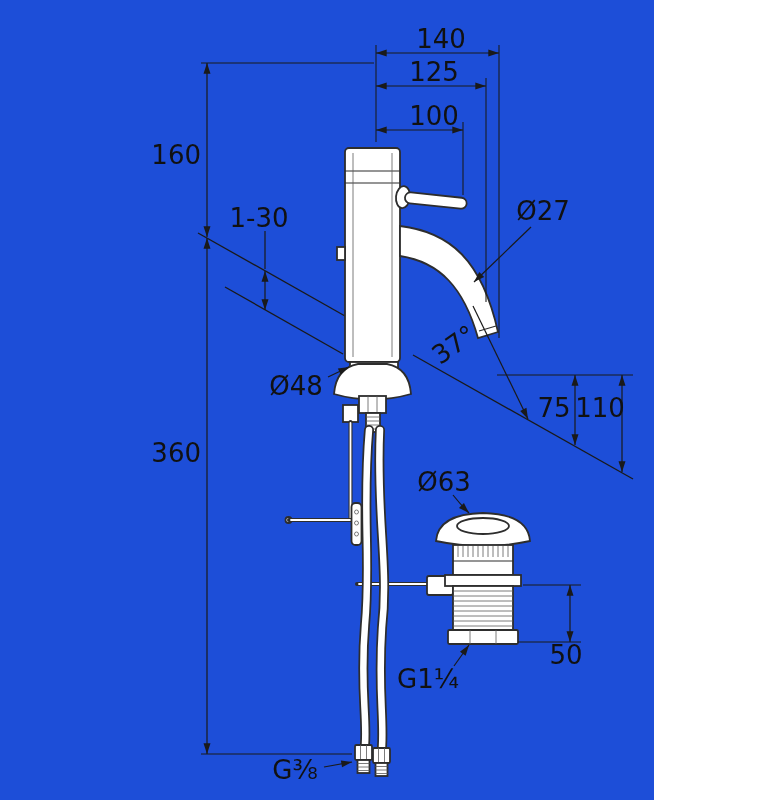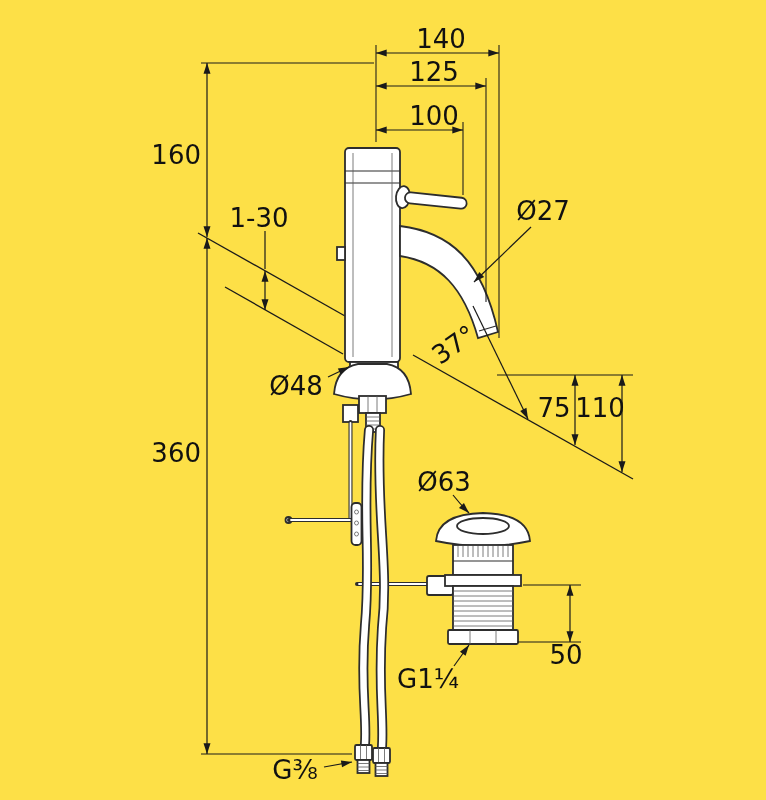--- a/index.html
+++ b/index.html
@@ -1,16 +1,16 @@
 <!DOCTYPE html>
 <html><head>
 <meta charset="utf-8">
 <style>
   html,body{margin:0;padding:0;background:#ffffff;width:766px;height:800px;overflow:hidden;}
-  .stage{position:relative;width:766px;height:800px;background:#fde047;}
+  .stage{position:relative;width:654px;height:800px;background:#1d4ed8;}
   svg{display:block;}
   .dim{stroke:#1a1a1a;stroke-width:1.2;fill:none;}
   .ext{stroke:#1a1a1a;stroke-width:1.05;fill:none;}
   .deck{stroke:#1a1a1a;stroke-width:1.3;fill:none;}
   .out{stroke:#2d2d2d;stroke-width:1.8;fill:#ffffff;}
   .outn{stroke:#2d2d2d;stroke-width:1.8;fill:none;}
   .mid{stroke:#2d2d2d;stroke-width:1.2;fill:none;}
   .thin{stroke:#5a5a5a;stroke-width:0.8;fill:none;}
   .rodO{stroke:#2d2d2d;stroke-width:4;fill:none;stroke-linecap:round;}
   .rodI{stroke:#ffffff;stroke-width:1.8;fill:none;stroke-linecap:round;}

